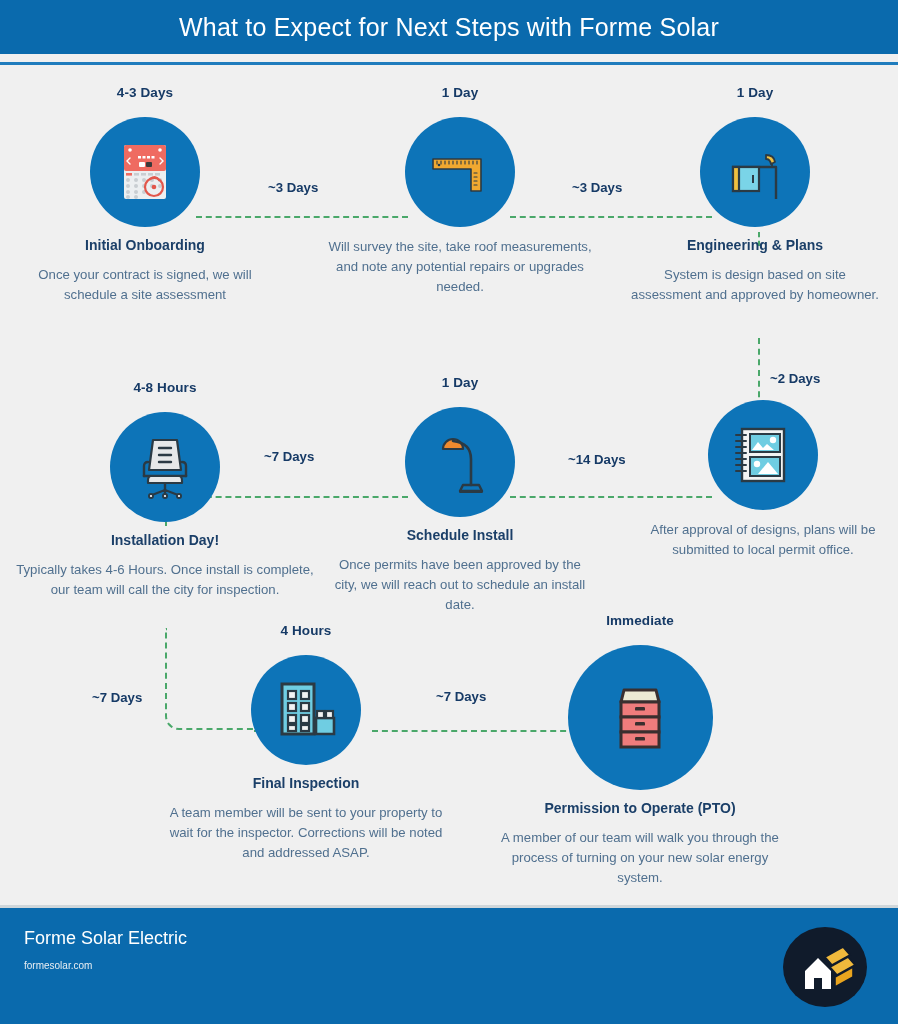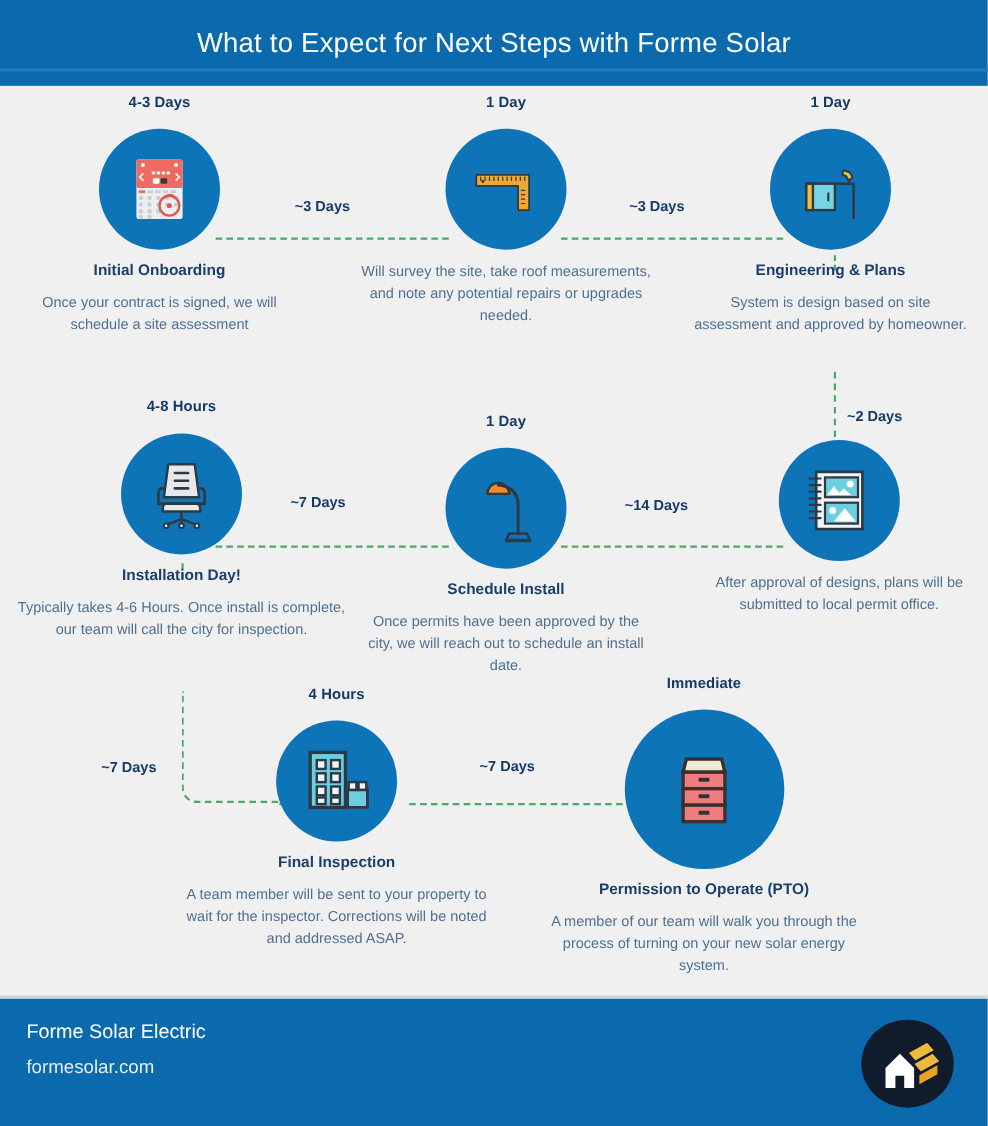--- a/index.html
+++ b/index.html
@@ -6,21 +6,21 @@
   html, body {
     width: 898px; height: 1024px;
     font-family: "Liberation Sans", sans-serif;
     background: #f0f0f0;
     overflow: hidden;
   }
   #page { position: relative; width: 898px; height: 1024px; background: #f0f0f0; }
 
   
   .header {
-    position: absolute; left: 0; top: 0; width: 898px; height: 78px;
+    position: absolute; left: 0; top: 0; width: 898px; height: 54px;
     background: #0a6aad;
     display: flex; align-items: center; justify-content: center;
   }
   .header-title {
     color: #ffffff; font-size: 25px; font-weight: 400; letter-spacing: .2px;
   }
   .header-rule {
     position: absolute; left: 0; top: 62px; width: 898px; height: 3px;
     background: #1f7cbd;
   }
@@ -33,21 +33,21 @@
   .footer-rule {
     position: absolute; left: 0; top: 905px; width: 898px; height: 3px;
     background: #cfd6da;
   }
   .footer-company {
     position: absolute; left: 24px; top: 928px;
     color: #ffffff; font-size: 18px; font-weight: 400;
   }
   .footer-site {
     position: absolute; left: 24px; top: 960px;
-    color: #e8eef3; font-size: 17px; font-weight: 400;
+    color: #e8eef3; font-size: 10px; font-weight: 400;
   }
   .footer-logo {
     position: absolute; left: 781px; top: 925px; width: 88px; height: 84px;
   }
 
   
   .step { position: absolute; text-align: center; }
   .step-duration {
     font-size: 13.5px; font-weight: 700; color: #163a66;
     letter-spacing: .1px; line-height: 16px;
@@ -206,21 +206,21 @@
         <path d="M12 30 h44 v32" fill="none" stroke="#2b3a44" stroke-width="2.4" stroke-linejoin="round"></path>
         <rect x="13" y="30" width="26" height="24" fill="#7ad4e8" stroke="#2b3a44" stroke-width="2.2"></rect>
         <rect x="13" y="30" width="6" height="24" fill="#f0c040" stroke="#2b3a44" stroke-width="2.2"></rect>
         <line x1="33" y1="38" x2="33" y2="46" stroke="#2b3a44" stroke-width="2"></line>
       </svg>
     </div>
     <div class="step-title">Engineering &amp; Plans</div>
     <div class="step-desc">System is design based on site assessment and approved by homeowner.</div>
   </div>
 
-  <div class="step" style="left:10px; top:362px; width:310px;">
+  <div class="step" style="left:10px; top:380px; width:310px;">
     <div class="step-duration">4-8 Hours</div>
     <div class="circle" style="margin-top:16px;">
       <svg width="70" height="70" viewBox="0 0 70 70">
         <path d="M23 8 h24 l4 30 h-32 z" fill="#e6e8e9" stroke="#2b3a44" stroke-width="2.2" stroke-linejoin="round"></path>
         <g stroke="#2b3a44" stroke-width="2.4" stroke-linecap="round">
           <line x1="29" y1="16" x2="41" y2="16"></line>
           <line x1="29" y1="23" x2="41" y2="23"></line>
           <line x1="29" y1="30" x2="41" y2="30"></line>
         </g>
         <path d="M18 30 q-4 0 -4 4 v10" stroke="#2b3a44" stroke-width="2.4" fill="none" stroke-linecap="round"></path>

